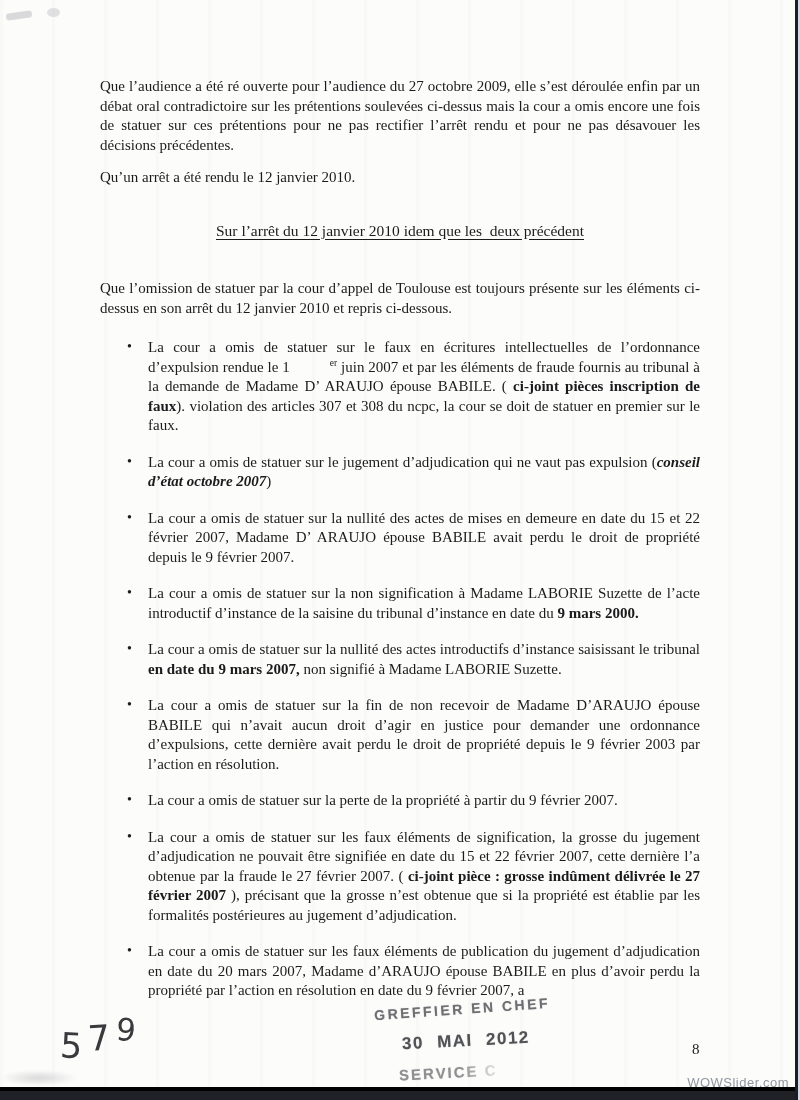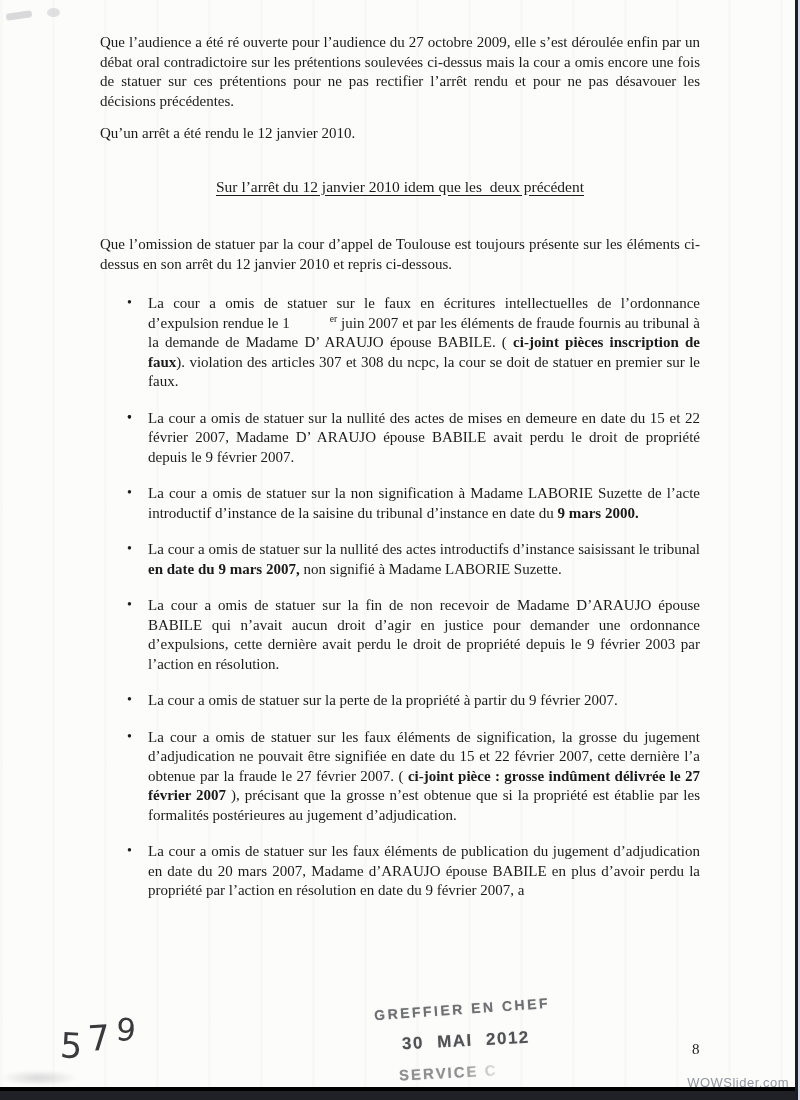--- a/index.html
+++ b/index.html
@@ -12,21 +12,21 @@
   
   .page::before{
     content:"";position:absolute;inset:0;pointer-events:none;
     background:repeating-linear-gradient(90deg,
       rgba(110,110,125,0.035) 0px, rgba(110,110,125,0.035) 3px,
       transparent 3px, transparent 52px);
     opacity:.8;
   }
   .content{
     position:relative;box-sizing:border-box;
-    padding:33px 100px 0 100px;
+    padding:77px 100px 0 100px;
     font-size:15px;line-height:19.5px;
   }
   .para{margin:0;text-align:justify;}
   .p1{margin-bottom:13px;}
   .p2{margin-bottom:0;font-family:Liberation Serif, serif;}
   .heading-wrap{text-align:center;margin:33px 0 38px 0;}
   .heading{
     font-weight:normal;font-size:15.5px;white-space:pre-wrap;
     text-decoration:underline;text-underline-offset:3px;
   }
@@ -87,21 +87,21 @@
 
   <div class="content">
     <p class="para p1">Que l’audience a été ré ouverte pour l’audience du 27 octobre 2009, elle s’est déroulée enfin par un débat oral contradictoire sur les prétentions soulevées ci-dessus mais la cour a omis encore une fois de statuer sur ces prétentions pour ne pas rectifier l’arrêt rendu et pour ne pas désavouer les décisions précédentes.</p>
     <p class="para p2">Qu’un arrêt a été rendu le 12 janvier 2010.</p>
     <div class="heading-wrap">
       <span class="heading">Sur l’arrêt du 12 janvier 2010 idem que les  deux précédent</span>
     </div>
     <p class="para p3">Que l’omission de statuer par la cour d’appel de Toulouse est toujours présente sur les éléments ci-dessus en son arrêt du 12 janvier 2010 et repris ci-dessous.</p>
     <ul class="bullets" id="bullets">
         <li><span class="marker">•</span><span class="btext"><span class="">La cour a omis de statuer sur le faux en écritures intellectuelles de l’ordonnance d’expulsion rendue le 1</span><span class="sup">er</span><span class=""> juin 2007 et par les éléments de fraude fournis au tribunal à la demande de Madame D’ ARAUJO épouse BABILE. ( </span><span class="b ">ci-joint pièces inscription de faux</span><span class="">). violation des articles 307 et 308 du ncpc, la cour se doit de statuer en premier sur le faux.</span></span></li>
-        <li><span class="marker">•</span></li>
+        <li><span class="marker">•</span><span class="btext"><span class="">La cour a omis de statuer sur le jugement d’adjudication qui ne vaut pas expulsion (</span><span class="b i ">conseil d’état octobre 2007</span><span class="">)</span></span></li>
         <li><span class="marker">•</span><span class="btext"><span class="">La cour a omis de statuer sur la nullité des actes de mises en demeure en date du 15 et 22 février 2007, Madame D’ ARAUJO épouse BABILE avait perdu le droit de propriété depuis le 9 février 2007.</span></span></li>
         <li><span class="marker">•</span><span class="btext"><span class="">La cour a omis de statuer sur la non signification à Madame LABORIE Suzette de l’acte introductif d’instance de la saisine du tribunal d’instance en date du </span><span class="b ">9 mars 2000.</span></span></li>
         <li><span class="marker">•</span><span class="btext"><span class="">La cour a omis de statuer sur la nullité des actes introductifs d’instance saisissant le tribunal </span><span class="b ">en date du 9 mars 2007,</span><span class=""> non signifié à Madame LABORIE Suzette.</span></span></li>
         <li><span class="marker">•</span><span class="btext"><span class="">La cour a omis de statuer sur la fin de non recevoir de Madame D’ARAUJO épouse BABILE qui n’avait aucun droit d’agir en justice pour demander une ordonnance d’expulsions, cette dernière avait perdu le droit de propriété depuis le 9 février 2003 par l’action en résolution.</span></span></li>
         <li><span class="marker">•</span><span class="btext"><span class="">La cour a omis de statuer sur la perte de la propriété à partir du 9 février 2007.</span></span></li>
         <li><span class="marker">•</span><span class="btext"><span class="">La cour a omis de statuer sur les faux éléments de signification, la grosse du jugement d’adjudication ne pouvait être signifiée en date du 15 et 22 février 2007, cette dernière l’a obtenue par la fraude le 27 février 2007. ( </span><span class="b ">ci-joint pièce : grosse indûment délivrée le 27 février 2007</span><span class=""> ), précisant que la grosse n’est obtenue que si la propriété est établie par les formalités postérieures au jugement d’adjudication.</span></span></li>
         <li><span class="marker">•</span><span class="btext"><span class="">La cour a omis de statuer sur les faux éléments de publication du jugement d’adjudication en date du 20 mars 2007, Madame d’ARAUJO épouse BABILE en plus d’avoir perdu la propriété par l’action en résolution en date du 9 février 2007, a</span></span></li>
       </ul>
   </div>
 

